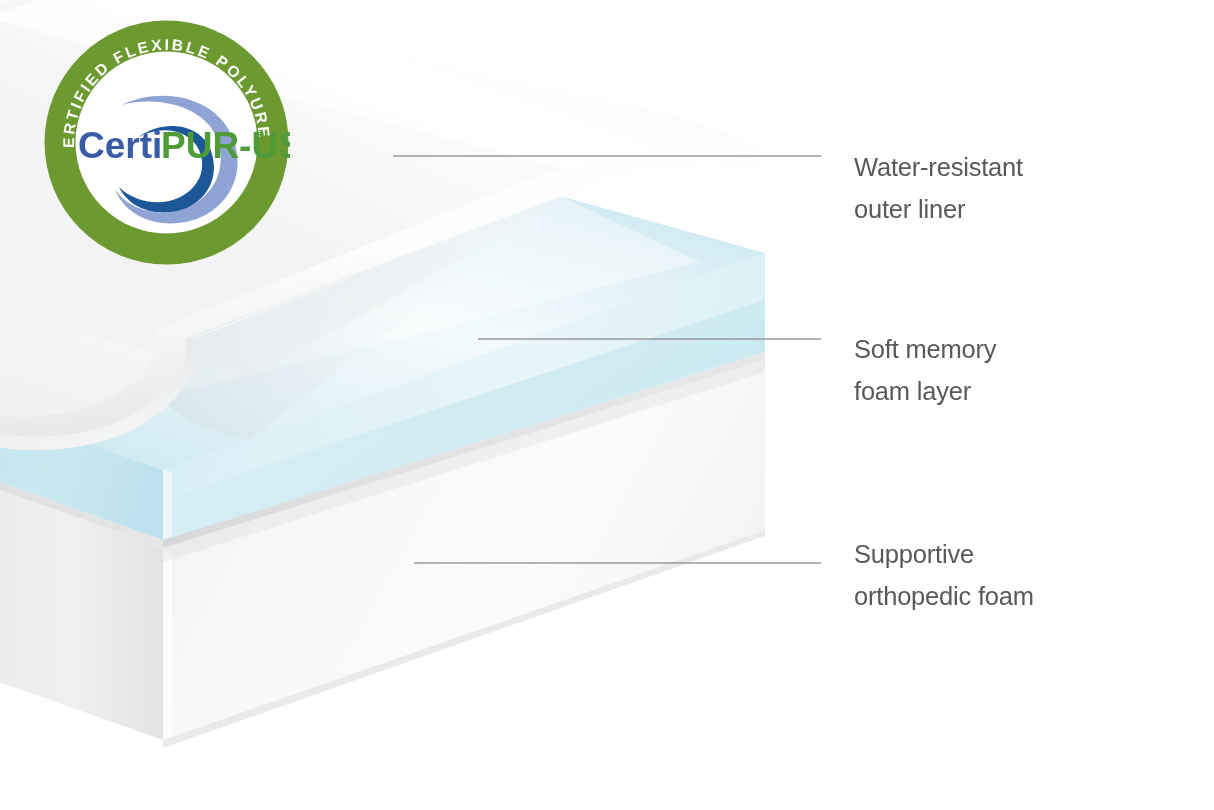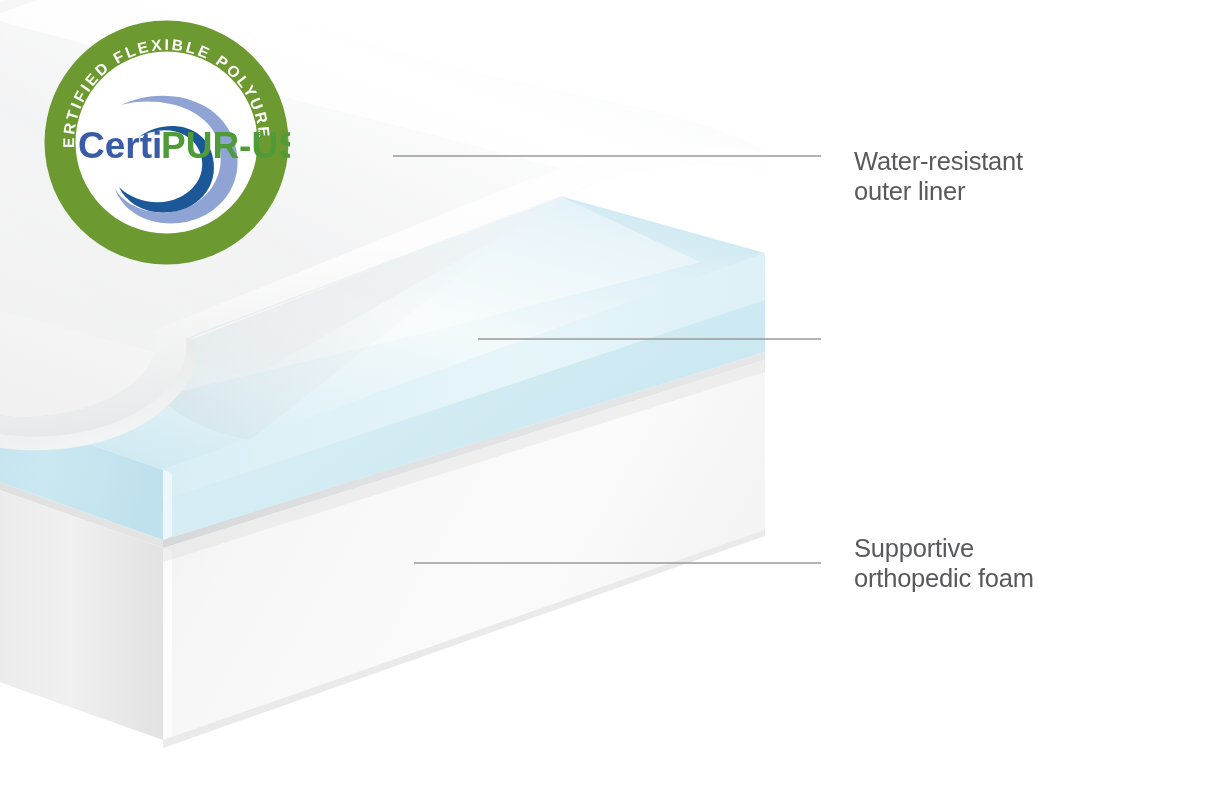--- a/index.html
+++ b/index.html
@@ -27,21 +27,21 @@
     inset: 0;
     width: 1214px;
     height: 810px;
     display: block;
   }
   .callout {
     position: absolute;
     color: #58595b;
     font-family: "Liberation Sans", sans-serif;
     font-size: 25.5px;
-    line-height: 30px;
+    line-height: 42px;
     letter-spacing: -0.2px;
     white-space: pre-line;
     font-weight: 400;
   }
   #callout-liner   { left: 854px; top: 146px; }
   #callout-memory  { left: 854px; top: 328px; }
   #callout-support { left: 854px; top: 533px; }
 
   .badge-wrap {
     position: absolute;
@@ -256,17 +256,19 @@
         <text x="35" y="139" font-family="Liberation Sans, sans-serif" font-size="37" font-weight="bold" fill="#3a5ca8">Certi</text>
         <text x="118" y="139" font-family="Liberation Sans, sans-serif" font-size="37" font-weight="bold" fill="#4e9b38">PUR-US</text>
         <text x="212" y="120" font-family="Liberation Sans, sans-serif" font-size="12" font-weight="bold" fill="#4e9b38">®</text>
       </g>
     </svg>
   </div>
 
   <div class="callout" id="callout-liner">Water-resistant
 outer liner</div>
 
+  <div class="callout" id="callout-memory">Soft memory
+foam layer</div>
 
   <div class="callout" id="callout-support">Supportive
 orthopedic foam</div>
 
 </div>
 
 </body></html>

